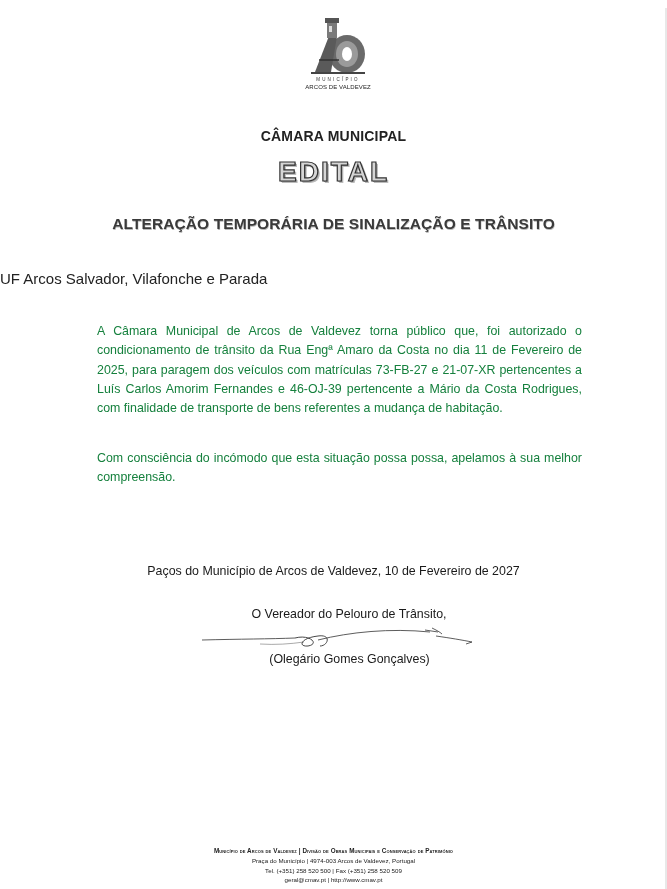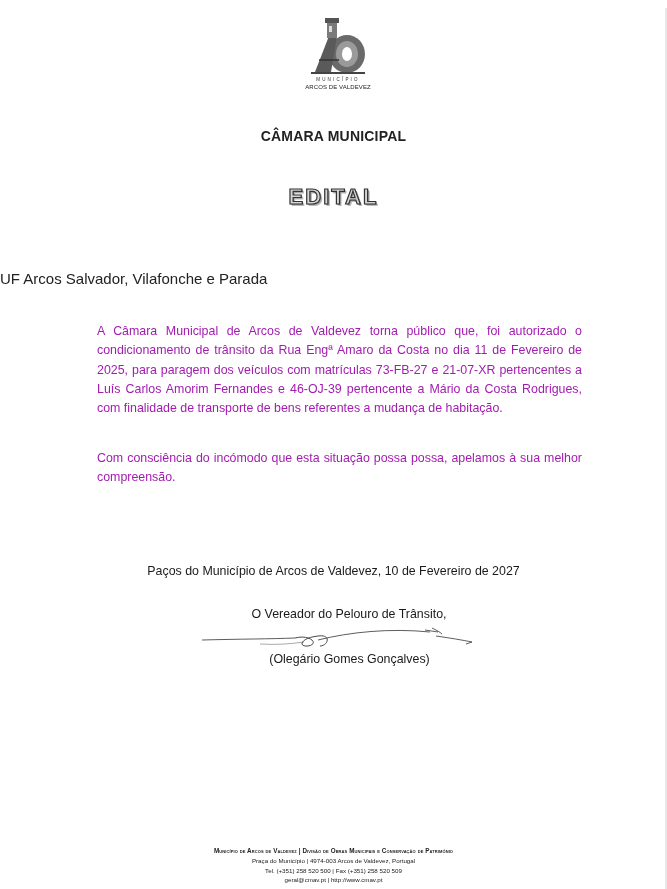--- a/index.html
+++ b/index.html
@@ -11,33 +11,33 @@
     .right-edge { position: absolute; right: 0; top: 0; width: 2px; height: 889px; background: #e8e8e8; }
 
     .logo { position: absolute; left: 300px; top: 6px; width: 76px; height: 86px; text-align: center; }
     .logo svg { display: block; margin: 0 auto; }
     .logo-sub { font-size: 4.5px; letter-spacing: 2.2px; color: #333; margin-top: 1px; line-height: 6px; }
     .logo-name { font-size: 6px; color: #222; line-height: 8px; letter-spacing: 0.1px; }
 
     .camara { position: absolute; left: 0; width: 667px; top: 120px; text-align: center;
       font-size: 14px; font-weight: bold; color: #222; letter-spacing: 0.2px; }
     .edital { position: absolute; left: 0; width: 667px; top: 148px; text-align: center;
-      font-size: 22px; font-weight: bold; color: #fff; letter-spacing: 2px;
+      font-size: 28px; font-weight: bold; color: #fff; letter-spacing: 2px;
       -webkit-text-stroke: 1.2px #333;
-      text-shadow: 1px 1px 0 #999, 2px 2px 0 #bbb; font-family: "Liberation Sans", sans-serif; margin-top: 28px; }
+      text-shadow: 1px 1px 0 #999, 2px 2px 0 #bbb; font-family: "Liberation Sans", sans-serif; }
     .edital span { color: #d5d5d5; }
     .subtitle { position: absolute; left: 0; width: 667px; top: 207px; text-align: center;
       font-size: 15.5px; font-weight: bold; color: #3a3a3a; letter-spacing: 0.1px;
       text-shadow: 0.5px 0.5px 0 #bbb; }
 
     .parish { position: absolute; left: 0; width: 667px; top: 262px; text-align: left;
       font-size: 15px; color: #222; }
 
     .para { position: absolute; left: 97px; width: 485px; font-size: 12.4px; line-height: 19.3px;
-      text-align: justify; color: #a21caf; }
+      text-align: justify; color: #15803d; }
     .p1 { top: 314px; }
     .p2 { top: 441px; }
 
     .place-date { position: absolute; left: 0; width: 667px; top: 556px; text-align: center; font-size: 12.4px; color: #1a1a1a; }
     .signer-role { position: absolute; left: 0; width: 667px; top: 599px; text-align: center; font-size: 12.4px; color: #1a1a1a; padding-left: 31px; box-sizing: border-box; }
     .signature { position: absolute; left: 200px; top: 614px; width: 280px; height: 34px; }
     .signer-name { position: absolute; left: 0; width: 667px; top: 644px; text-align: center; font-size: 12.4px; color: #1a1a1a; padding-left: 32px; box-sizing: border-box; }
 
     .footer { position: absolute; left: 0; width: 667px; top: 838px; text-align: center; color: #222; }
     .footer .l1 { font-size: 6.3px; font-weight: bold; letter-spacing: 0.1px; line-height: 10px; }
@@ -63,20 +63,21 @@
       <rect x="22" y="12" width="3" height="6" fill="#ddd"></rect>
       <path d="M4 58 L58 58 L58 60 L4 60 Z" fill="#444"></path>
       <path d="M12 46 L32 46" stroke="#333" stroke-width="1.5"></path>
     </svg>
     <div class="logo-sub">MUNICÍPIO</div>
     <div class="logo-name">ARCOS DE VALDEVEZ</div>
   </div>
 
   <div class="camara">CÂMARA MUNICIPAL</div>
   <div class="edital"><span>EDITAL</span></div>
+  <div class="subtitle">ALTERAÇÃO TEMPORÁRIA DE SINALIZAÇÃO E TRÂNSITO</div>
 
   <div class="parish">UF Arcos Salvador, Vilafonche e Parada</div>
 
   <div class="para p1">A Câmara Municipal de Arcos de Valdevez torna público que, foi autorizado o condicionamento de trânsito da Rua Engª Amaro da Costa no dia 11 de Fevereiro de 2025, para paragem dos veículos com matrículas 73-FB-27 e 21-07-XR pertencentes a Luís Carlos Amorim Fernandes e 46-OJ-39 pertencente a Mário da Costa Rodrigues, com finalidade de transporte de bens referentes a mudança de habitação.</div>
   <div class="para p2">Com consciência do incómodo que esta situação possa possa, apelamos à sua melhor compreensão.</div>
 
   <div class="place-date">Paços do Município de Arcos de Valdevez, 10 de Fevereiro de 2027</div>
   <div class="signer-role">O Vereador do Pelouro de Trânsito,</div>
   <svg class="signature" viewBox="0 0 280 34">
     <path d="M2 18 C40 17, 70 17, 95 16" stroke="#333" stroke-width="0.8" fill="none"></path>

